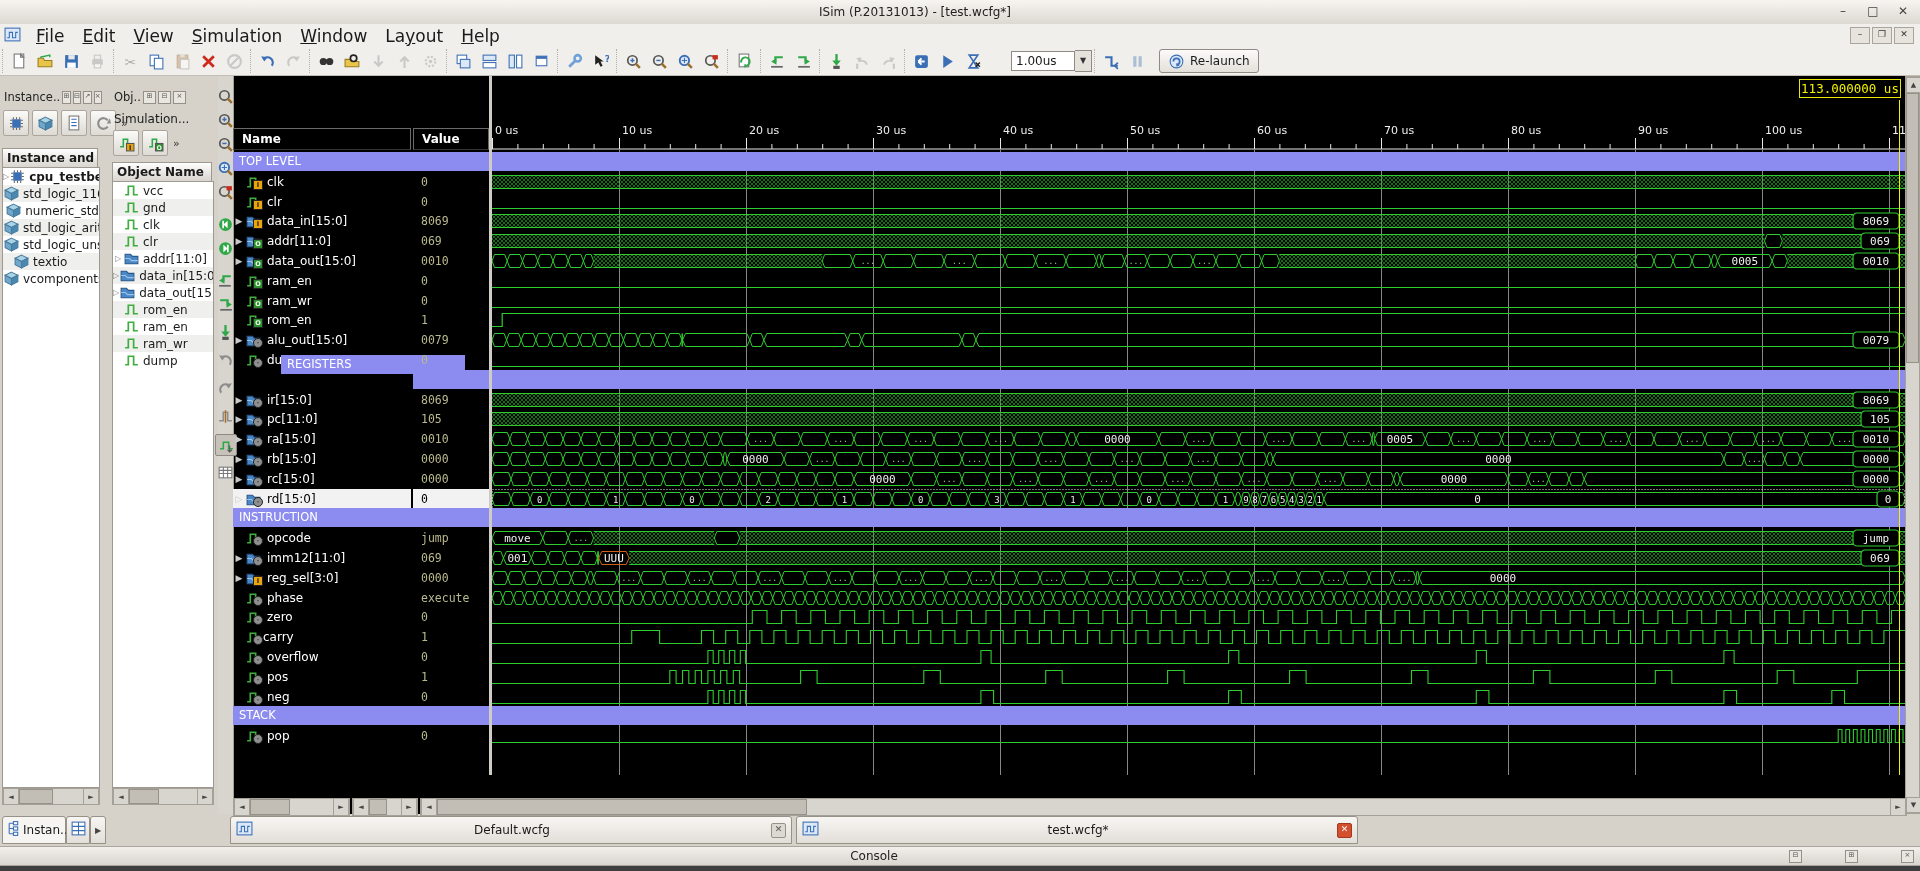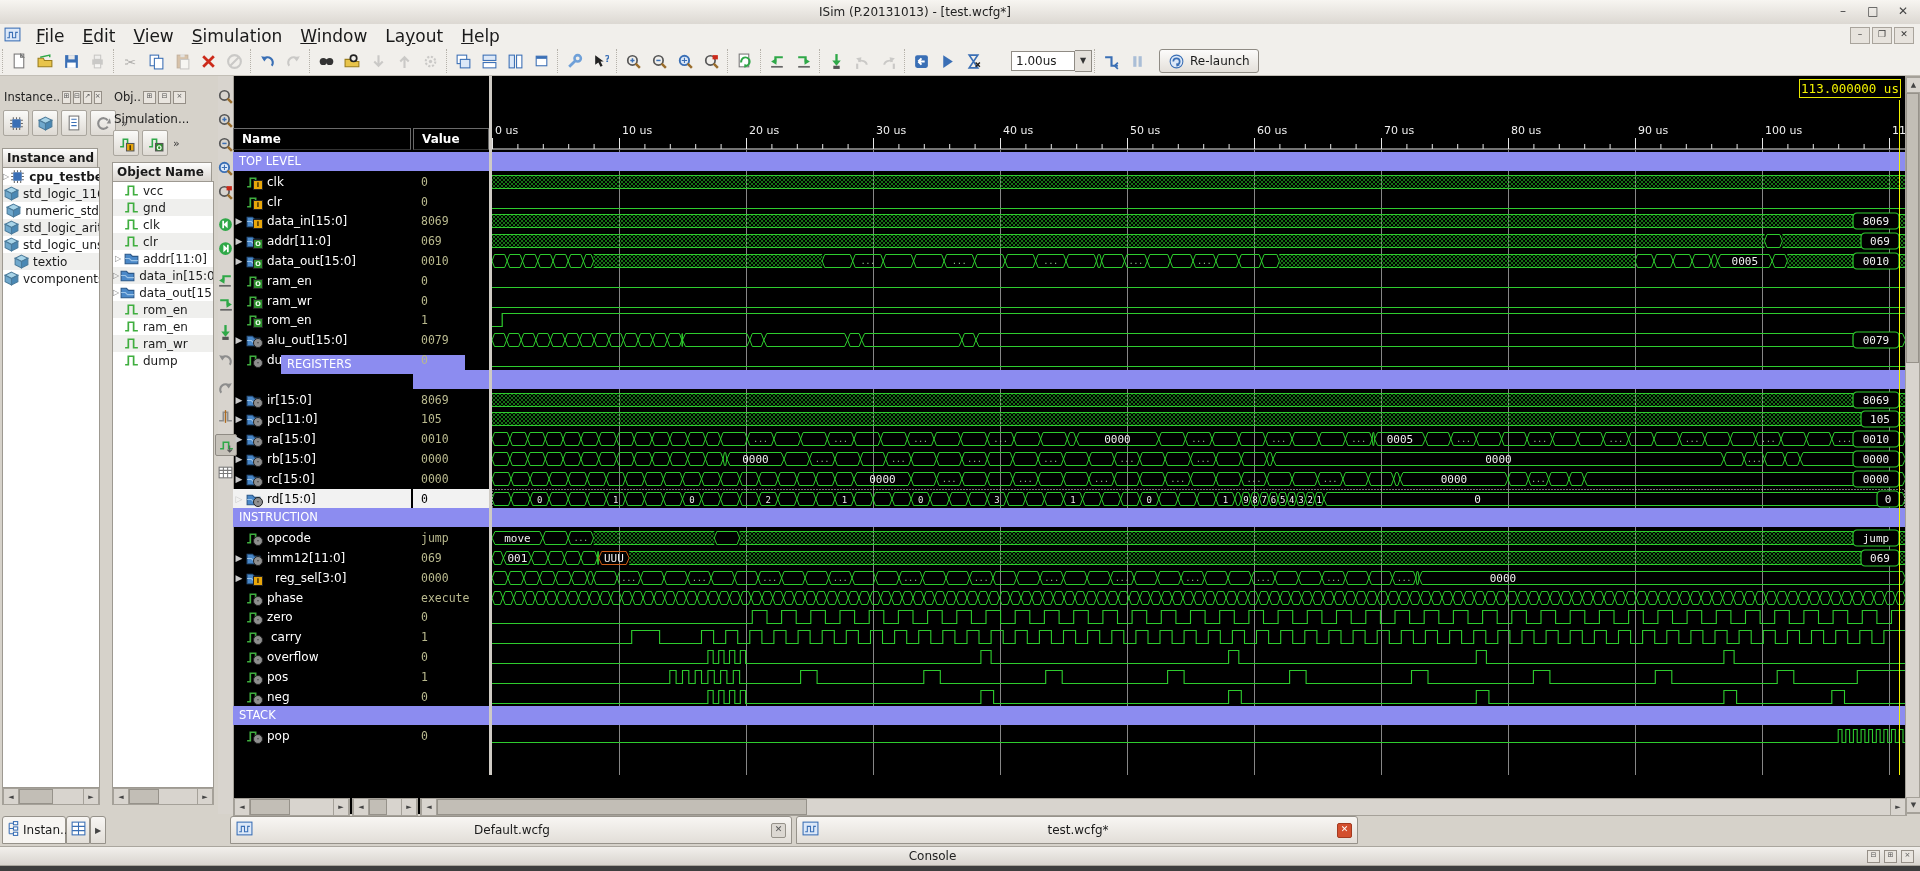--- a/index.html
+++ b/index.html
@@ -75,21 +75,21 @@
   #x1bar{position:absolute;background:#000;border-top:1px solid #5a5a5a;color:#e8e8e8;
          font-size:11.5px;padding:4px 0 0 8px;box-sizing:border-box;}
   
   .doc-tab{position:absolute;top:816px;height:26px;background:linear-gradient(#f8f6f3,#e2ded8);
            border:1px solid #96928a;border-radius:3px 3px 0 0;display:flex;align-items:center;font-size:12px;}
   .doc-tab .lbl{flex:1;text-align:center;}
   .closebox{width:13px;height:13px;border:1px solid #96928a;background:#dcd8d2;color:#555;font-size:9px;
             line-height:11px;text-align:center;margin-right:5px;border-radius:2px;}
   .closebox.red{background:#d34f2e;border-color:#a33a20;color:#fff;font-weight:bold;}
   #consolebar{left:0;top:846px;width:1920px;height:18px;background:linear-gradient(#f2f0ec,#d9d5cf);
-              border-top:1px solid #aaa69e;border-bottom:1px solid #aaa69e;display:flex;align-items:center;}
+              border-top:1px solid #aaa69e;border-bottom:1px solid #aaa69e;display:flex;align-items:center;gap:39px;}
   #console-label{flex:1;text-align:center;font-size:12px;color:#222;}
   #bottomstrip{left:0;top:866px;width:1920px;height:5px;background:#3e3e3e;}
 </style>
 </head>
 <body>
 
 <div id="app">
 
   <div class="abs" id="titlebar">
     <span id="title-text">ISim (P.20131013) - [test.wcfg*]</span>
@@ -864,42 +864,42 @@
               <path d="M2 8 6 8 8 10 14 10" stroke="#9cc4e8" fill="none"></path>
             </svg><span class="badge bD">·</span></span>
           <span style="margin-left:4px;">imm12[11:0]</span>
         </div>
         <div class="nrow" style="left: 0px; top: 491.8px; width: 178px;">
           <span class="exp">▶</span>
           <span class="iconwrap"><svg class="ti" viewBox="0 0 16 16" width="16" height="16">
               <path d="M2 4 7 4 9 6 14 6 14 13 2 13Z" fill="#4a88c8" stroke="#2a5788"></path>
               <path d="M2 8 6 8 8 10 14 10" stroke="#9cc4e8" fill="none"></path>
             </svg><span class="badge bI">I</span></span>
-          <span style="margin-left:12px;text-align:center;">reg_sel[3:0]</span>
+          <span style="margin-left:4px;text-align:center;">reg_sel[3:0]</span>
         </div>
         <div class="nrow" style="left: 0px; top: 511.6px; width: 178px;">
           <span class="exp"></span>
           <span class="iconwrap"><svg class="ti" viewBox="0 0 16 16" width="16" height="16">
               <path d="M2 12 5 12 5 4 10 4 10 12 14 12" fill="none" stroke="#3fae3f" stroke-width="1.6"></path>
             </svg><span class="badge bD">·</span></span>
           <span style="margin-left:4px;">phase</span>
         </div>
         <div class="nrow" style="left: 0px; top: 531.4px; width: 178px;">
           <span class="exp"></span>
           <span class="iconwrap"><svg class="ti" viewBox="0 0 16 16" width="16" height="16">
               <path d="M2 12 5 12 5 4 10 4 10 12 14 12" fill="none" stroke="#3fae3f" stroke-width="1.6"></path>
             </svg><span class="badge bD">·</span></span>
           <span style="margin-left:4px;">zero</span>
         </div>
         <div class="nrow" style="left: 0px; top: 551.2px; width: 178px;">
           <span class="exp"></span>
           <span class="iconwrap"><svg class="ti" viewBox="0 0 16 16" width="16" height="16">
               <path d="M2 12 5 12 5 4 10 4 10 12 14 12" fill="none" stroke="#3fae3f" stroke-width="1.6"></path>
             </svg><span class="badge bD">·</span></span>
-          <span style="margin-left:8px;">carry</span>
+          <span style="margin-left:0;">carry</span>
         </div>
         <div class="nrow" style="left: 0px; top: 571px; width: 178px;">
           <span class="exp"></span>
           <span class="iconwrap"><svg class="ti" viewBox="0 0 16 16" width="16" height="16">
               <path d="M2 12 5 12 5 4 10 4 10 12 14 12" fill="none" stroke="#3fae3f" stroke-width="1.6"></path>
             </svg><span class="badge bD">·</span></span>
           <span style="margin-left:4px;">overflow</span>
         </div>
         <div class="nrow" style="left: 0px; top: 590.8px; width: 178px;">
           <span class="exp"></span>

